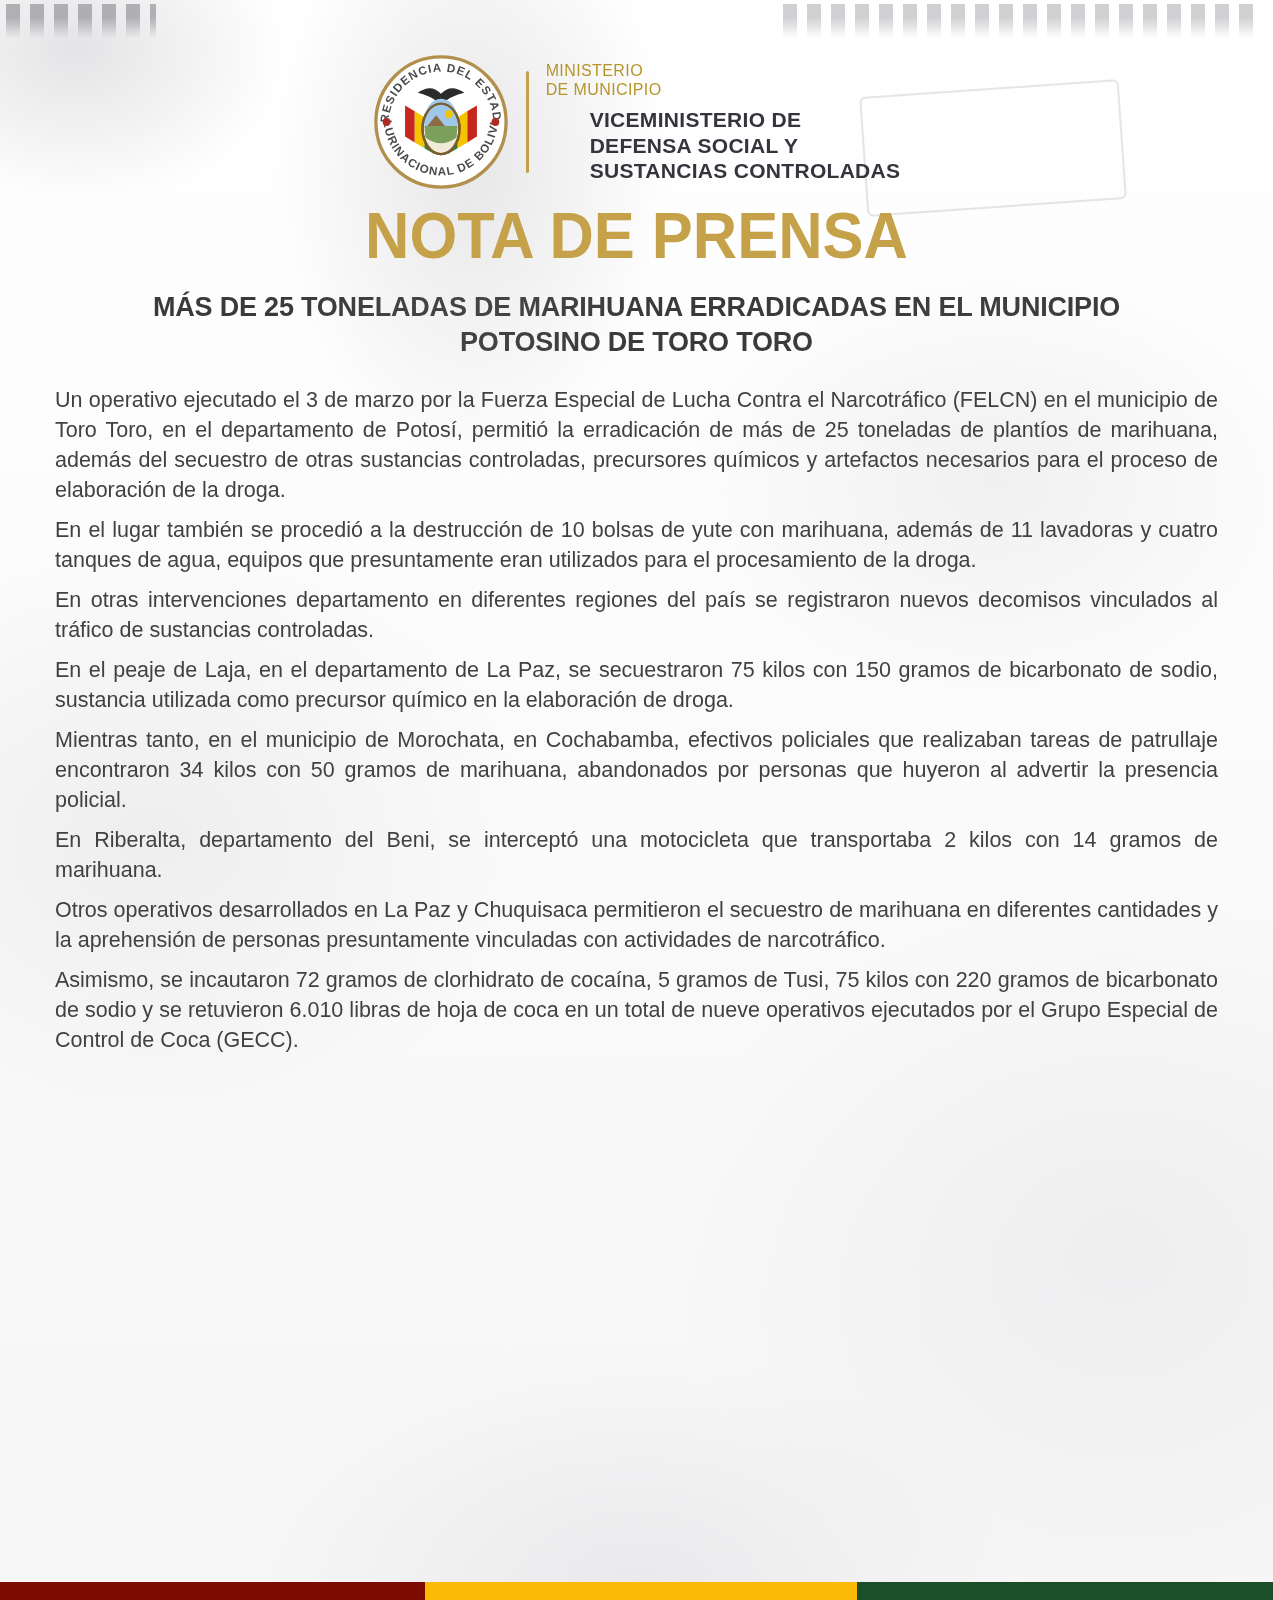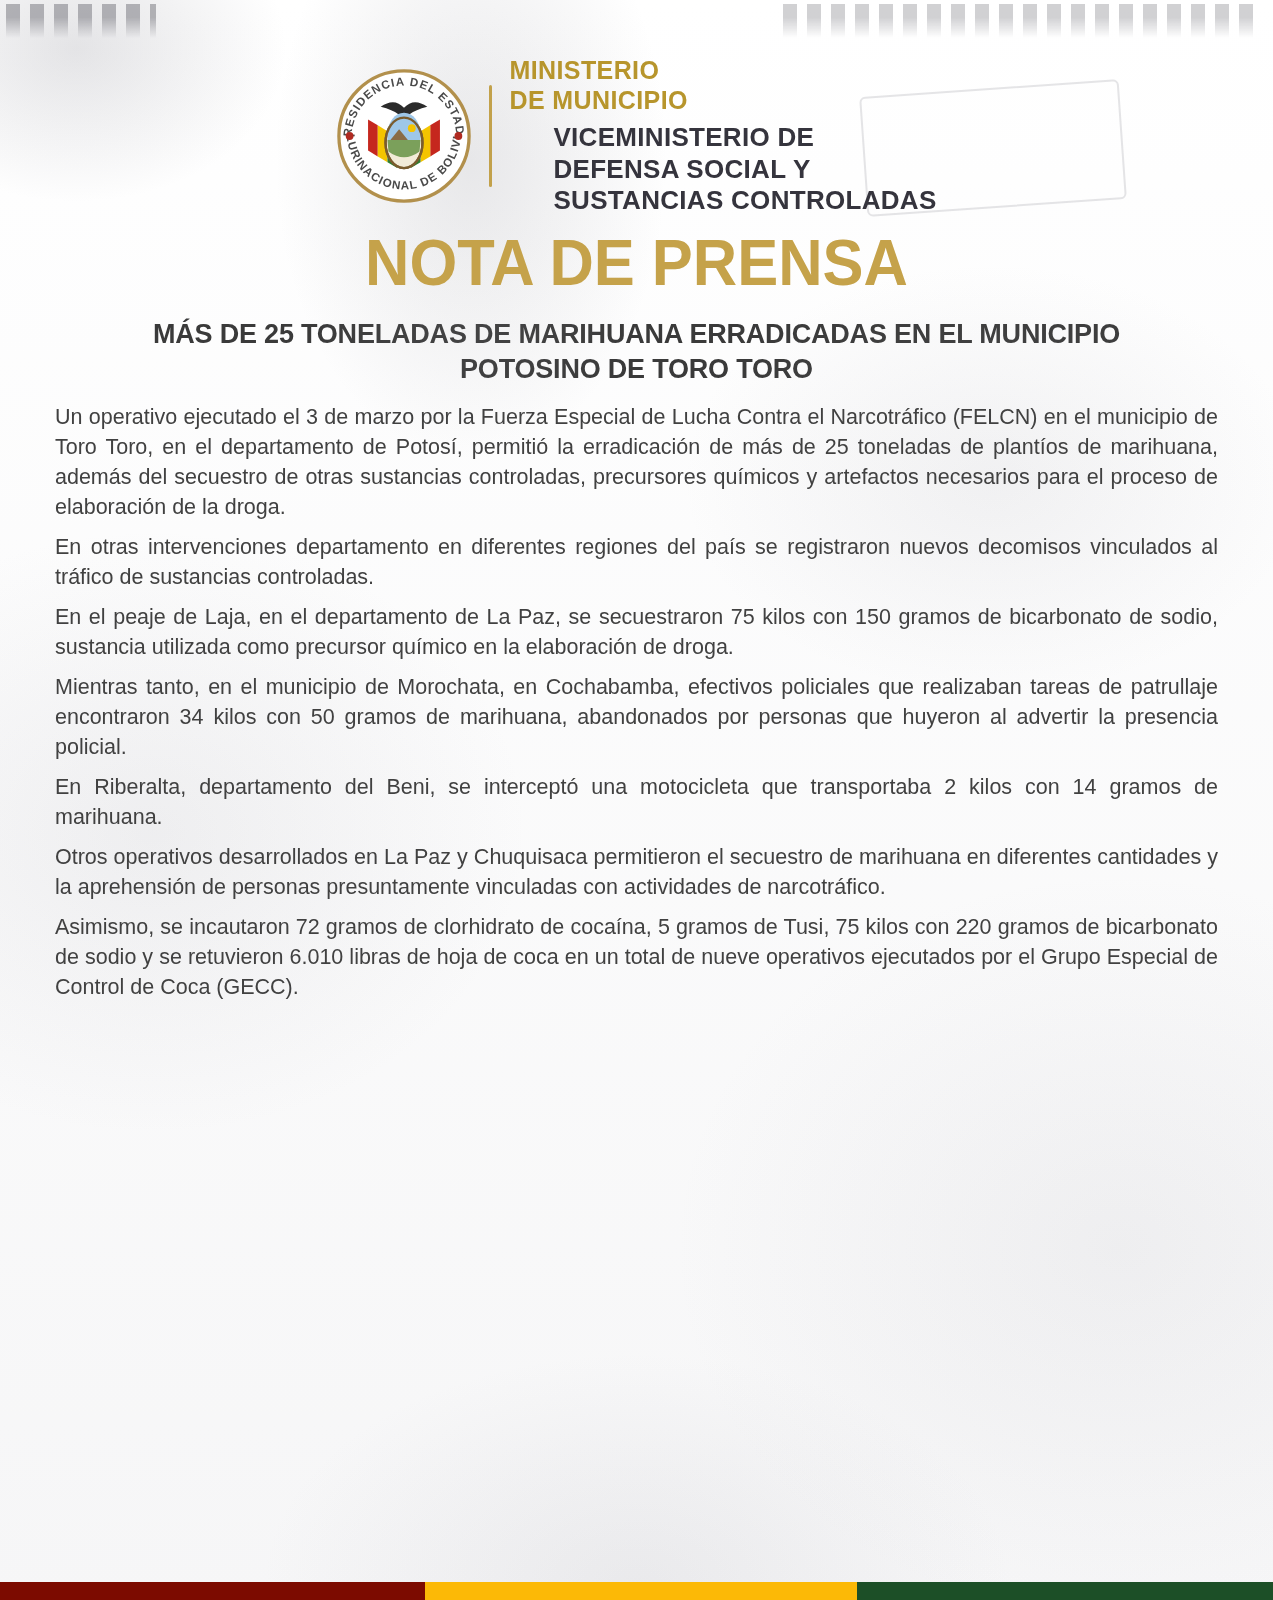--- a/index.html
+++ b/index.html
@@ -60,30 +60,30 @@
   .seal-wrap { width: 136px; height: 136px; flex: 0 0 auto; }
   .gold-divider {
     width: 3px;
     height: 102px;
     background: #C2A14B;
     border-radius: 2px;
   }
   .ministry-block { text-align: left; padding-top: 2px; }
   .ministry-name {
     color: #B7952C;
-    font-weight: bold;
-    font-size: 25px;
+    font-weight: normal;
+    font-size: 16px;
     line-height: 1.18;
     letter-spacing: .4px;
   }
   .viceministry-name {
     margin-top: 7px;
     color: #35343D;
     font-weight: bold;
-    font-size: 26px;
+    font-size: 21px;
     line-height: 1.22;
     letter-spacing: .3px;
     margin-left: 44px;
   }
 
   
   .press-note-title {
     margin-top: 14px;
     text-align: center;
     color: #C5A24A;
@@ -100,21 +100,21 @@
     color: #3A3A3A;
     font-size: 27px;
     font-weight: bold;
     line-height: 1.28;
     letter-spacing: -0.2px;
   }
 
   
   .body-text {
     position: relative;
-    margin: 16px 55px 0;
+    margin: 26px 55px 0;
   }
   .body-text p {
     color: #414141;
     font-size: 21.5px;
     line-height: 30px;
     text-align: justify;
     margin-bottom: 10px;
   }
 
   
@@ -198,20 +198,21 @@
       </div>
     </div>
   </div>
 
   <div class="press-note-title">NOTA DE PRENSA</div>
 
   <div class="headline">MÁS DE 25 TONELADAS DE MARIHUANA ERRADICADAS EN EL MUNICIPIO POTOSINO DE TORO TORO</div>
 
   <div class="body-text">
     <p>Un operativo ejecutado el 3 de marzo por la Fuerza Especial de Lucha Contra el Narcotráfico (FELCN) en el municipio de Toro Toro, en el departamento de Potosí, permitió la erradicación de más de 25 toneladas de plantíos de marihuana, además del secuestro de otras sustancias controladas, precursores químicos y artefactos necesarios para el proceso de elaboración de la droga.</p>
+    <p>En el lugar también se procedió a la destrucción de 10 bolsas de yute con marihuana, además de 11 lavadoras y cuatro tanques de agua, equipos que presuntamente eran utilizados para el procesamiento de la droga.</p>
     <p>En otras intervenciones departamento en diferentes regiones del país se registraron nuevos decomisos vinculados al tráfico de sustancias controladas.</p>
     <p>En el peaje de Laja, en el departamento de La Paz, se secuestraron 75 kilos con 150 gramos de bicarbonato de sodio, sustancia utilizada como precursor químico en la elaboración de droga.</p>
     <p>Mientras tanto, en el municipio de Morochata, en Cochabamba, efectivos policiales que realizaban tareas de patrullaje encontraron 34 kilos con 50 gramos de marihuana, abandonados por personas que huyeron al advertir la presencia policial.</p>
     <p>En Riberalta, departamento del Beni, se interceptó una motocicleta que transportaba 2 kilos con 14 gramos de marihuana.</p>
     <p>Otros operativos desarrollados en La Paz y Chuquisaca permitieron el secuestro de marihuana en diferentes cantidades y la aprehensión de personas presuntamente vinculadas con actividades de narcotráfico.</p>
     <p>Asimismo, se incautaron 72 gramos de clorhidrato de cocaína, 5 gramos de Tusi, 75 kilos con 220 gramos de bicarbonato de sodio y se retuvieron 6.010 libras de hoja de coca en un total de nueve operativos ejecutados por el Grupo Especial de Control de Coca (GECC).</p>
   </div>
 
   <div class="footer-bars">
     <div class="bar-red"></div>

